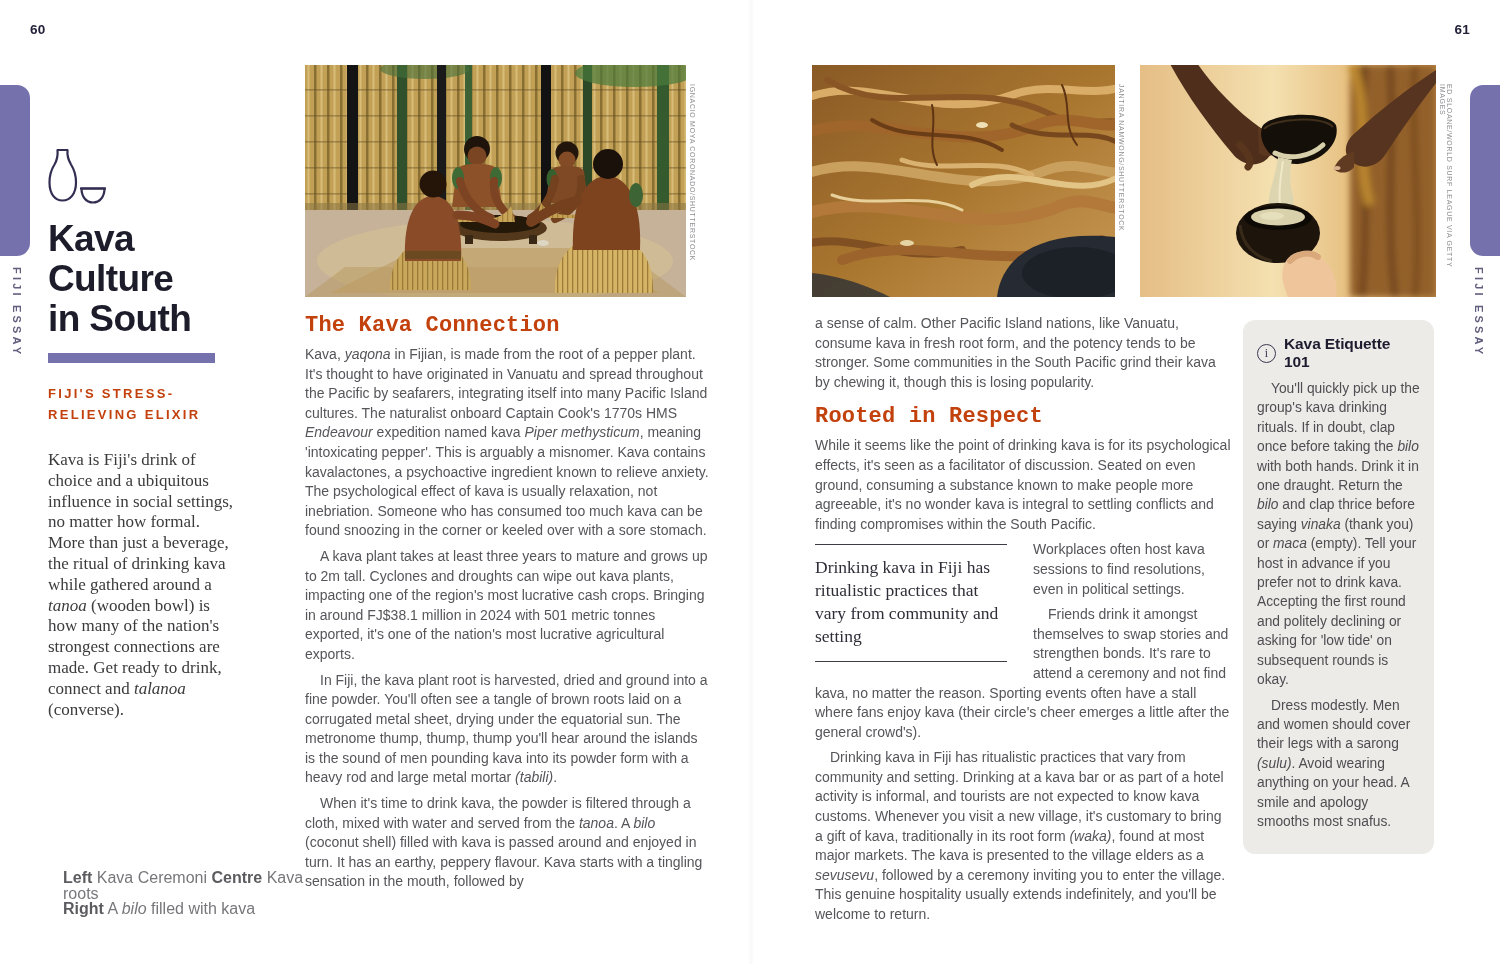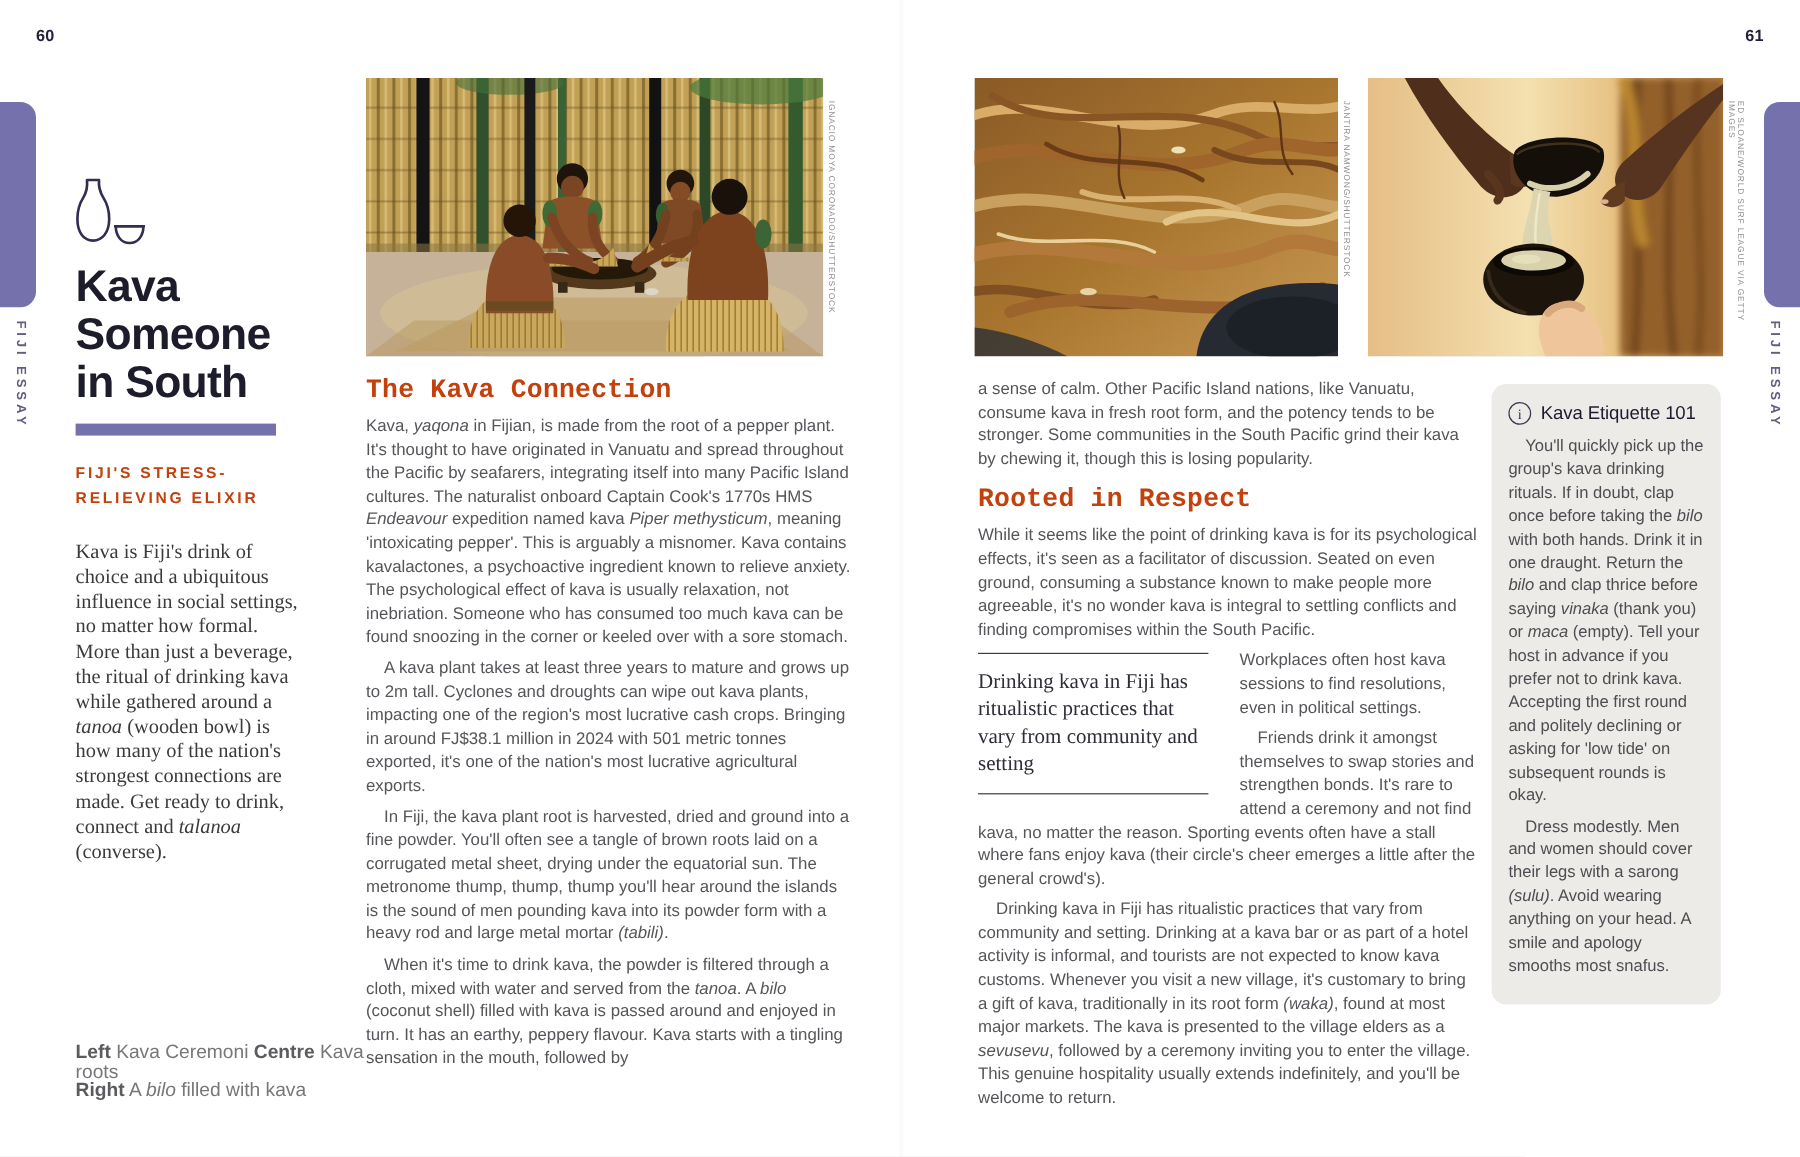--- a/index.html
+++ b/index.html
@@ -16,21 +16,21 @@
   #pageno-left { left:30px; } #pageno-right { right:30px; }
 
   .spine-tab { position:absolute; top:85px; width:30px; height:171px; background:#7571ad; }
   #tab-left { left:0; border-radius:0 13px 13px 0; }
   #tab-right { right:0; border-radius:13px 0 0 13px; }
   .edge-label { position:absolute; top:267px; writing-mode:vertical-rl; font-size:11px; font-weight:bold;
     letter-spacing:3.2px; color:#615e7e; }
   #edge-label-left { left:11px; } #edge-label-right { left:1473px; }
 
   
-  #sidebar { position:absolute; left:63px; top:148px; width:215px; }
+  #sidebar { position:absolute; left:48px; top:148px; width:215px; }
   #sidebar-icon { display:block; }
   #essay-title { margin-top:9px; font-size:37px; line-height:40px; font-weight:bold;
     letter-spacing:-0.6px; color:#1d1c2b; }
   #title-rule { margin-top:14px; width:167px; height:10px; background:#7571ad; }
   #essay-kicker { margin-top:20px; width:190px; font-size:13px; line-height:21px; font-weight:bold;
     letter-spacing:2.3px; color:#c2410c; }
   #essay-intro { margin-top:25px; width:192px; font-family:"Liberation Serif", serif;
     font-size:17px; line-height:20.8px; color:#3b3b3d; }
   #photo-caption { position:absolute; left:63px; top:870px; width:250px; font-size:16px;
     line-height:15.5px; color:#77777b; }
@@ -63,21 +63,21 @@
   #pull-quote p { font-family:"Liberation Serif", serif; font-size:17.5px; line-height:23px;
     color:#2e2e38; margin:0; }
 
   
   #etiquette-box { position:absolute; left:1243px; top:320px; width:191px; background:#edebe8;
     border-radius:12px; padding:15px 14px 17px; }
   #etiquette-head { display:flex; align-items:center; gap:8px; margin-bottom:8px; }
   #info-icon { flex:0 0 auto; width:19px; height:19px; border:1.6px solid #3a3750; border-radius:50%;
     display:flex; align-items:center; justify-content:center;
     font-family:"Liberation Serif", serif; font-size:12px; line-height:1; color:#3a3750; }
-  #etiquette-title { font-size:15.5px; font-weight:normal; color:#1d1b2e; letter-spacing:-0.1px; }
+  #etiquette-title { font-size:15.5px; font-weight:bold; color:#1d1b2e; letter-spacing:-0.1px; }
   #etiquette-box p { font-size:13.8px; line-height:19.4px; color:#4e4e52; margin:0 0 6px; text-indent:14px; }
   #etiquette-box i { font-style:italic; }
 </style>
 </head>
 <body>
 
 <div id="spread">
   <div id="spine"></div>
 
   <div class="pageno" id="pageno-left">60</div>
@@ -89,21 +89,21 @@
   <div class="edge-label" id="edge-label-right">FIJI ESSAY</div>
 
   <div id="sidebar">
     <svg id="sidebar-icon" width="58" height="62" viewBox="0 0 58 62">
       <path d="M9.5,2 L19.5,2 C19,7.5 20,11.5 23,16.5 C26.5,22 28,27.5 28,34.5 C28,46 22,52.5 14.5,52.5 C7,52.5 1.5,46 1.5,34.5 C1.5,27.5 3,22 6.5,16.5 C9.5,11.5 10,7.5 9.5,2 Z" fill="none" stroke="#322e52" stroke-width="2.2" stroke-linejoin="round"></path>
       <path d="M33.5,40.5 C33.5,48.5 38,54.5 45,54.5 C52,54.5 56.5,48.5 56.5,40.5 Z" fill="none" stroke="#322e52" stroke-width="2.2" stroke-linejoin="round"></path>
       <path d="M32,40.5 L58,40.5" fill="none" stroke="#322e52" stroke-width="2.2"></path>
     </svg>
     <div id="essay-title">
       <div>Kava</div>
-      <div>Someone</div>
+      <div>Culture</div>
       <div>in South</div>
     </div>
     <div id="title-rule"></div>
     <div id="essay-kicker">FIJI'S STRESS-RELIEVING ELIXIR</div>
     <div id="essay-intro">Kava is Fiji's drink of choice and a ubiquitous influence in social settings, no matter how formal. More than just a beverage, the ritual of drinking kava while gathered around a <i>tanoa</i> (wooden bowl) is how many of the nation's strongest connections are made. Get ready to drink, connect and <i>talanoa</i> (converse).</div>
   </div>
   <div id="photo-caption"><b>Left</b> Kava Ceremoni <b>Centre</b> Kava roots<br><b>Right</b> A <i>bilo</i> filled with kava</div>
 
   <div class="photo" id="photo-ceremony">
     <svg viewBox="0 0 381 232" preserveAspectRatio="none">

